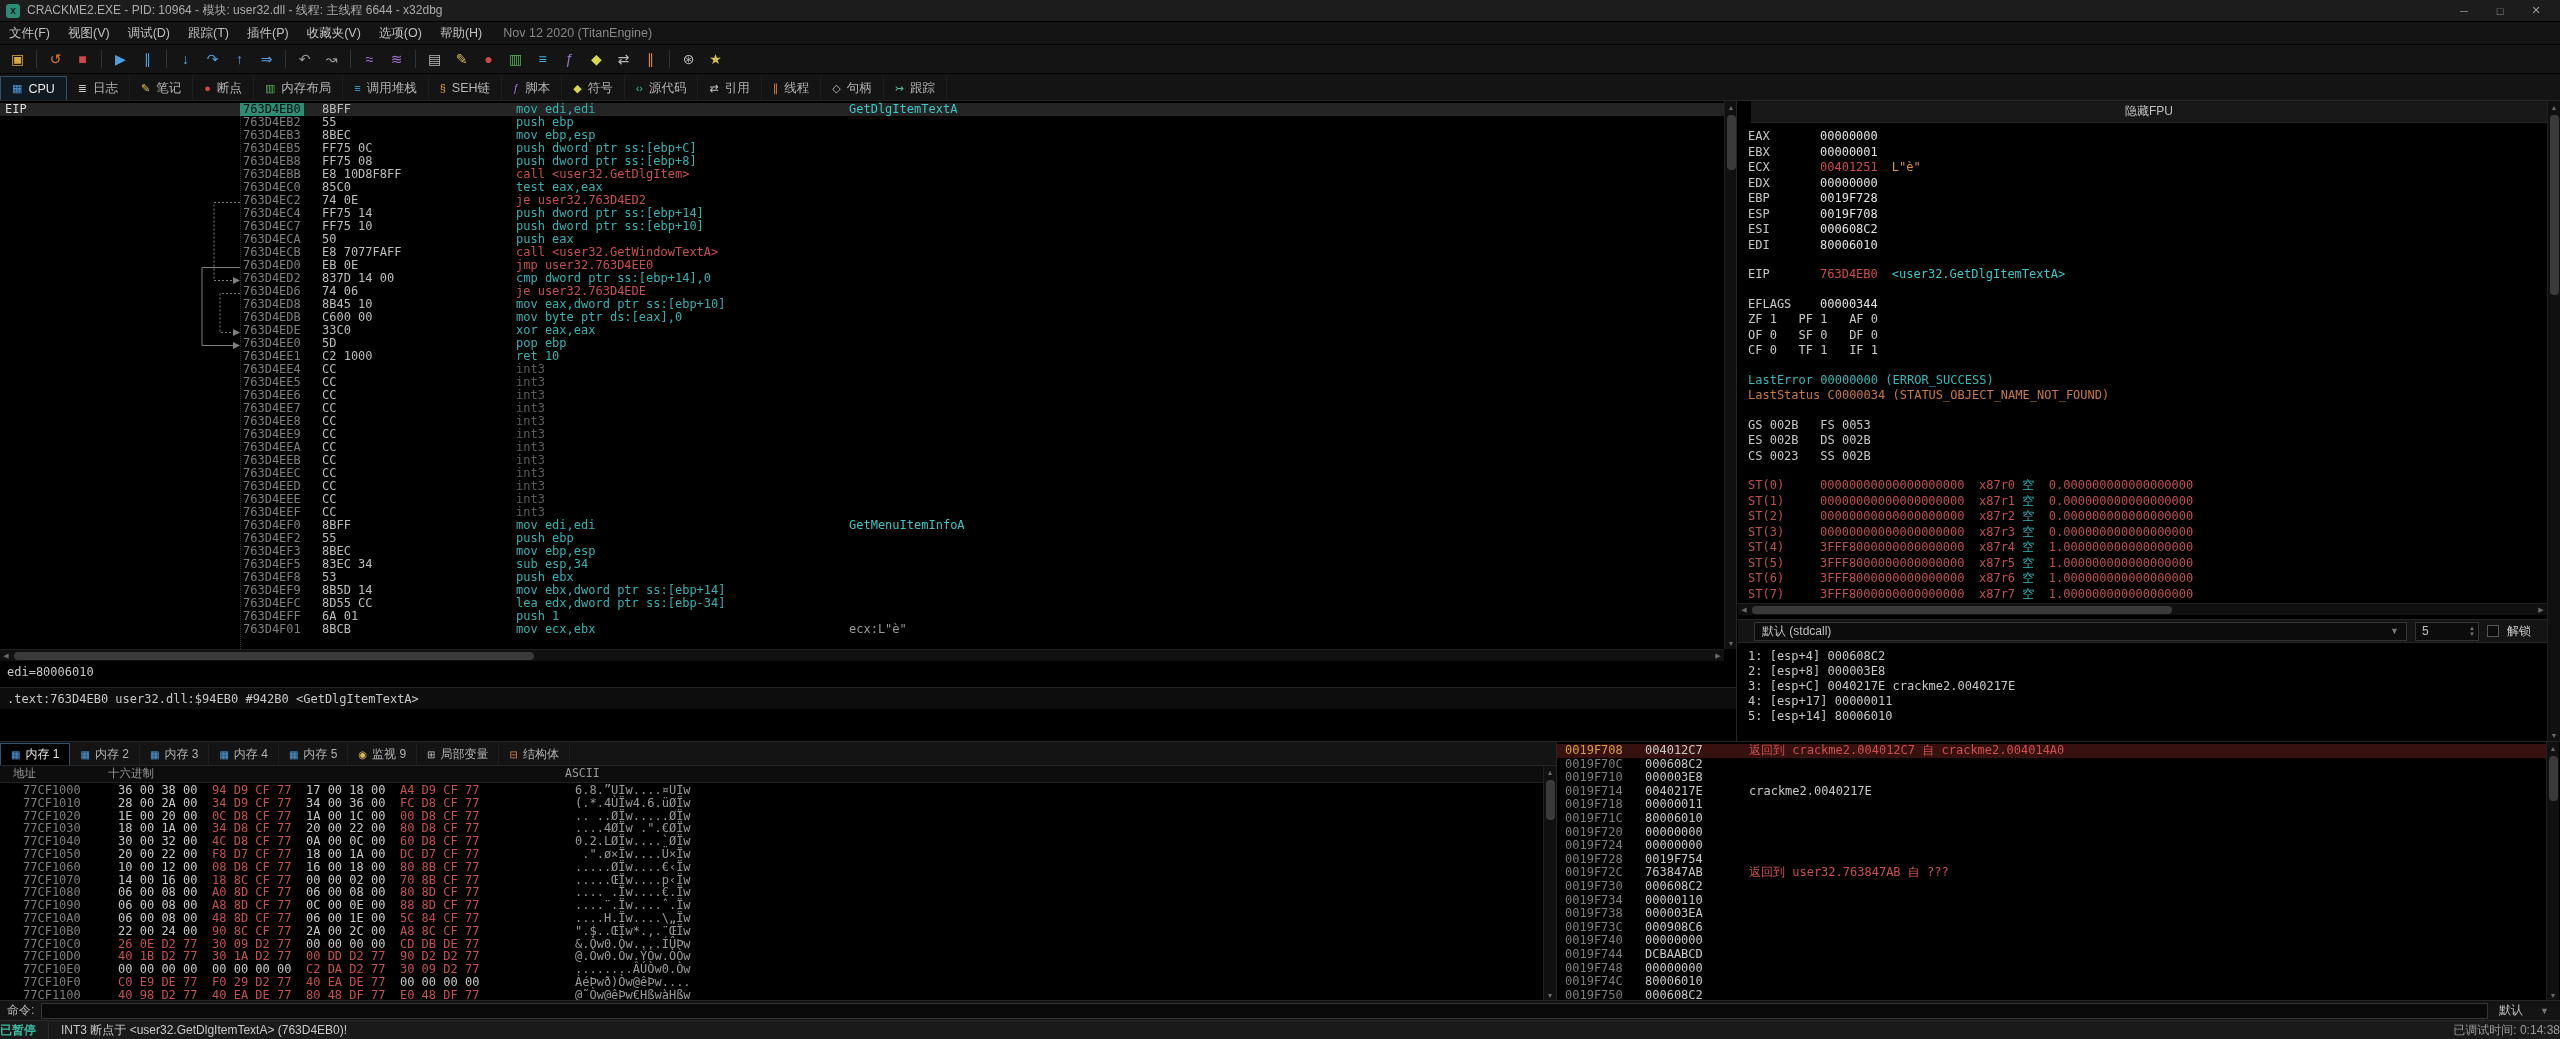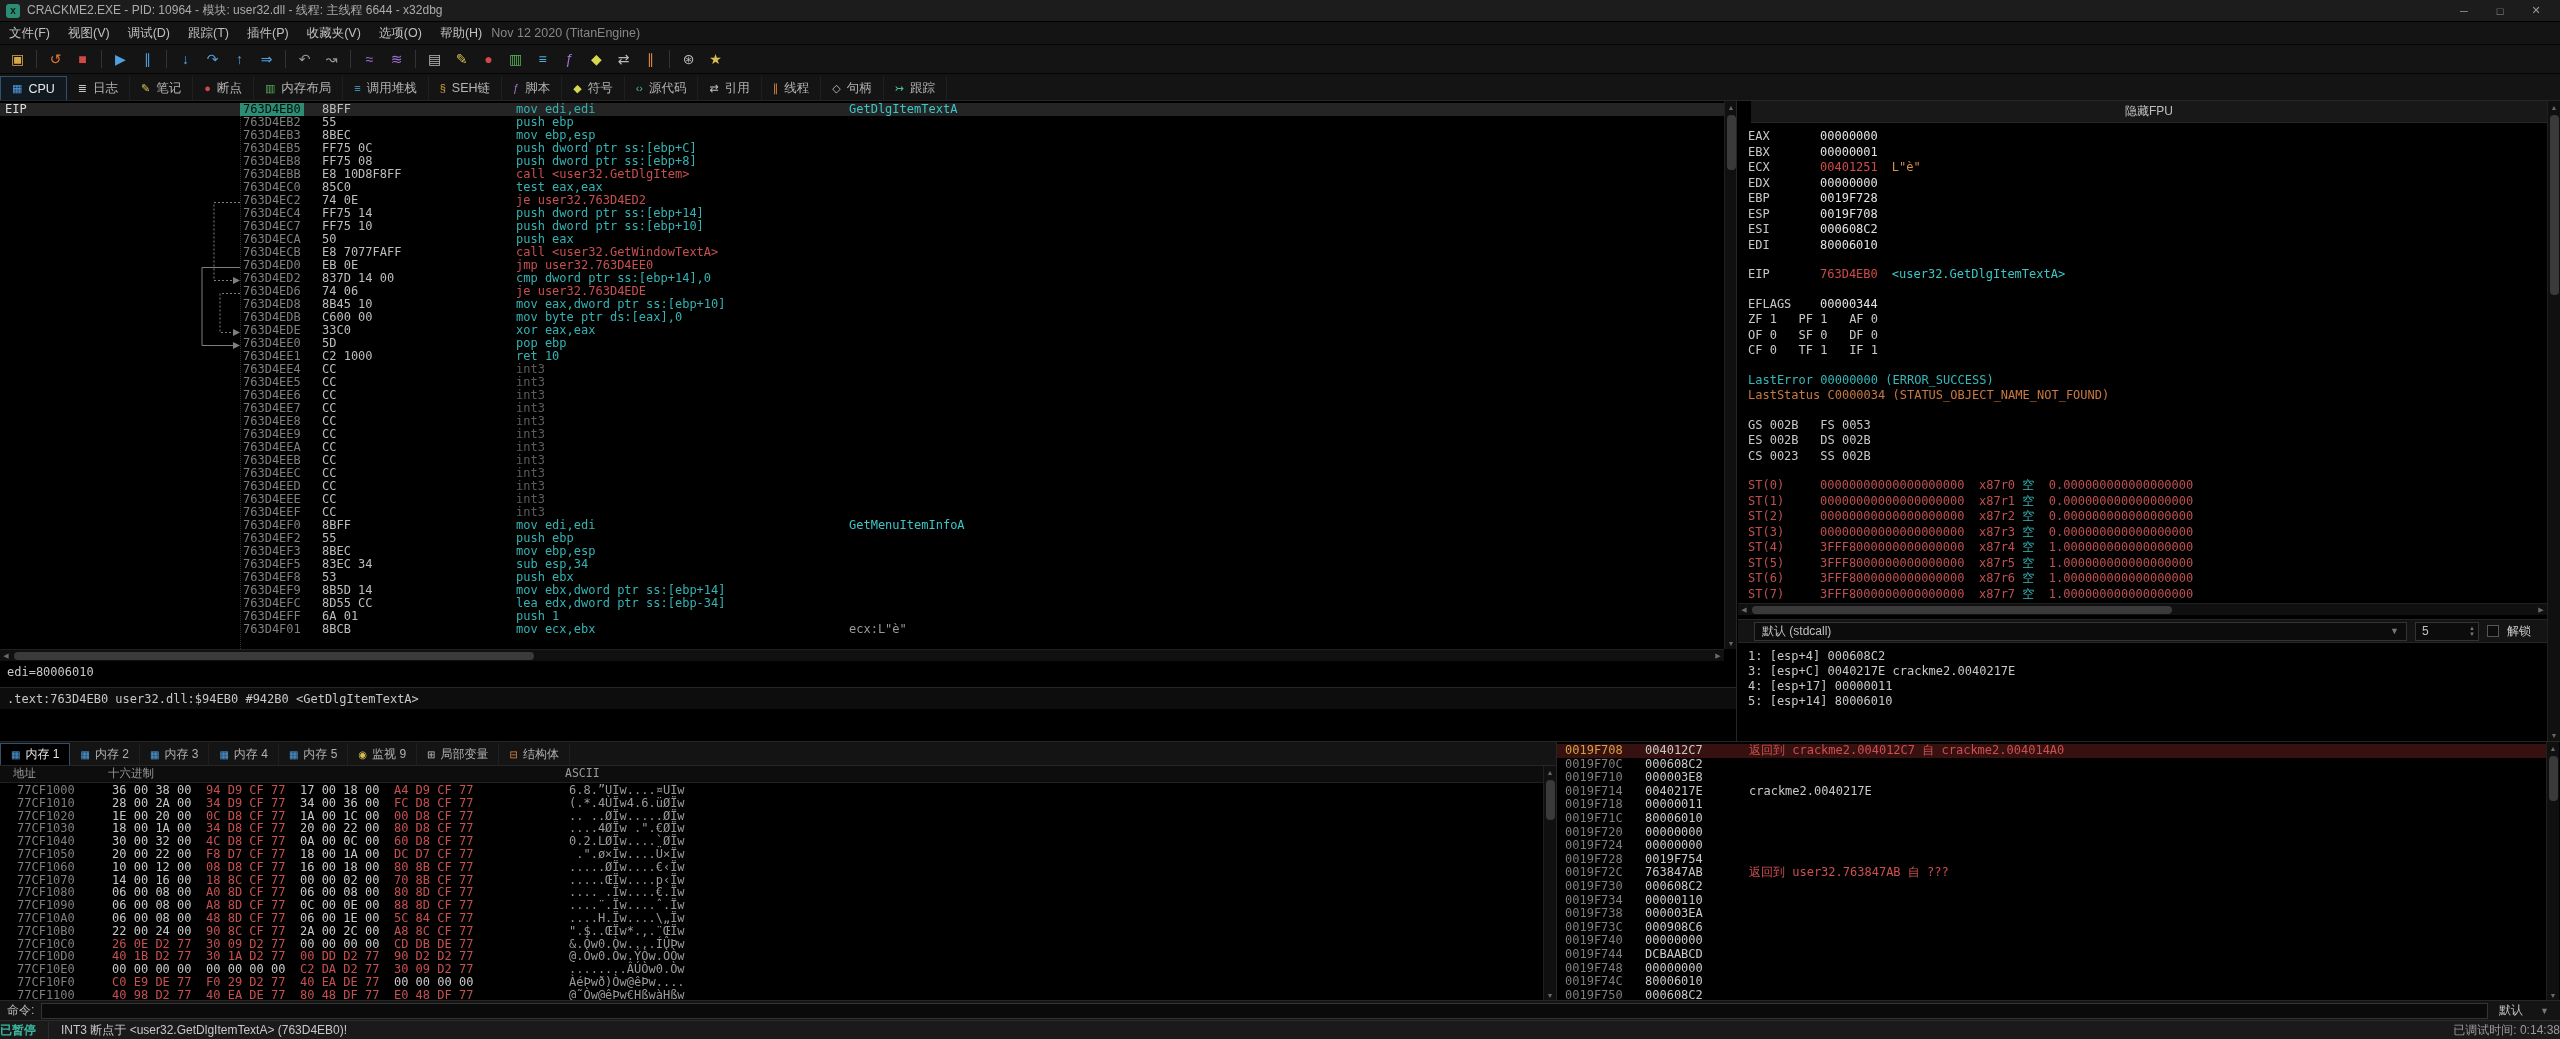--- a/index.html
+++ b/index.html
@@ -9,21 +9,21 @@
   
   .titlebar{position:absolute;top:0;left:0;right:0;height:22px;background:#1c1c1c;display:flex;align-items:center;padding:0 6px;font-size:12px;color:#ababab;border-bottom:1px solid #000}
   .app-icon{width:14px;height:14px;background:#2e8b74;border-radius:3px;margin-right:7px;color:#021;font-size:10px;font-weight:bold;display:flex;align-items:center;justify-content:center}
   .win-controls{margin-left:auto;display:flex}
   .win-btn{width:36px;height:21px;display:flex;align-items:center;justify-content:center;color:#9a9a9a;font-size:11px}
 
   
   .menubar{position:absolute;top:22px;left:0;right:0;height:23px;background:#141414;display:flex;align-items:center;font-size:12.5px;color:#c0c0c0;border-bottom:1px solid #050505}
   .menu-items{display:flex;height:100%}
   .menu-item{padding:0 9px;display:flex;align-items:center}
-  .build-info{color:#878787;}
+  .build-info{color:#878787;margin-left:12px}
 
   
   .toolbar{position:absolute;top:45px;left:0;right:0;height:29px;background:#141414;display:flex;align-items:center;gap:2px;padding:0 5px;border-bottom:1px solid #050505}
   .tbtn{width:25px;height:24px;display:flex;align-items:center;justify-content:center;font-size:14px;border-radius:2px}
   .tsep{width:1px;height:18px;background:#333;margin:0 4px}
 
   
   .tabbar{position:absolute;top:74px;left:0;right:0;height:27px;background:#141414;display:flex;align-items:flex-end;border-bottom:1px solid #262626}
   .tab{display:flex;align-items:center;gap:6px;padding:0 11px;height:24px;font-size:12.5px;color:#b4b4b4;border-right:1px solid #1f1f1f}
   .tab .tab-ic{font-size:11px}
@@ -86,21 +86,21 @@
 
   
   .bottom{position:absolute;top:741px;left:0;width:2560px;height:259px;background:#000}
   .dump{position:absolute;left:0;top:0;width:1557px;height:259px;border-top:1px solid #262626;border-right:1px solid #262626;overflow:hidden}
   .dump-tabs{height:24px;background:#141414;display:flex;align-items:flex-end;border-bottom:1px solid #262626}
   .dtab{display:flex;align-items:center;gap:5px;padding:0 10px;height:22px;font-size:12px;color:#b0b0b0;border-right:1px solid #1f1f1f}
   .dtab .tab-ic{font-size:10px}
   .dtab.active{background:#000;color:#e4e4e4;border:1px solid #33506b;border-bottom:none}
   .dump-hdr{position:relative;height:17px;background:#0d0d0d;border-bottom:1px solid #202020;font-family:"DejaVu Sans Mono",monospace;font-size:11.5px;color:#9a9a9a}
   .dh-addr{position:absolute;left:13px}.dh-hex{position:absolute;left:108px}.dh-ascii{position:absolute;left:565px}
-  .dump-rows{position:absolute;top:42px;left:4px;width:1798px;bottom:0;font-family:"DejaVu Sans Mono",monospace;font-size:12px;line-height:12.8px;white-space:pre;overflow:hidden}
+  .dump-rows{position:absolute;top:42px;left:10px;width:1798px;bottom:0;font-family:"DejaVu Sans Mono",monospace;font-size:12px;line-height:12.8px;white-space:pre;overflow:hidden}
   .mrow{height:12.8px;position:relative}
   .m-addr{position:absolute;left:13px;color:#7f7f7f}
   .m-hex{position:absolute;left:108px}
   .hb{color:#c8c8c8}.hb.r{color:#c85050}
   .m-ascii{position:absolute;left:565px;color:#9a9a9a}
 
   .stack{position:absolute;left:1557px;top:0;width:1003px;height:259px;border-top:1px solid #262626;overflow:hidden}
   .srows{position:absolute;top:2px;left:0;width:989px;bottom:0;font-family:"DejaVu Sans Mono",monospace;font-size:12px;line-height:13.6px;white-space:pre;overflow:hidden}
   .srow{height:13.6px;position:relative}
   .srow.active{background:#371010}
@@ -278,21 +278,21 @@
         <span>默认 (stdcall)</span>
           <span class="arr">▼</span>
       </div>
       <div class="spin">
         <span>5</span>
           <span class="arrs">▲<br>▼</span>
       </div>
       <span class="chk"></span>
       <span>解锁</span>
     </div>
-    <div class="args-list"><div class="arg-line">1: [esp+4] 000608C2</div><div class="arg-line">3: [esp+C] 0040217E crackme2.0040217E</div><div class="arg-line">4: [esp+17] 00000011</div><div class="arg-line">5: [esp+14] 80006010</div></div>
+    <div class="args-list"><div class="arg-line">1: [esp+4] 000608C2</div><div class="arg-line">2: [esp+8] 000003E8</div><div class="arg-line">3: [esp+C] 0040217E crackme2.0040217E</div><div class="arg-line">4: [esp+17] 00000011</div><div class="arg-line">5: [esp+14] 80006010</div></div>
     <div class="vscroll" style="left:809px;top:0;height:640px">
       <div class="sbtn" style="top:0">▲</div>
         <div class="vthumb" style="top:14px;height:180px"></div>
         <div class="sbtn" style="bottom:0">▼</div>
     </div>
   </div>
 </div>
 
 <div class="bottom">
   <div class="dump">

